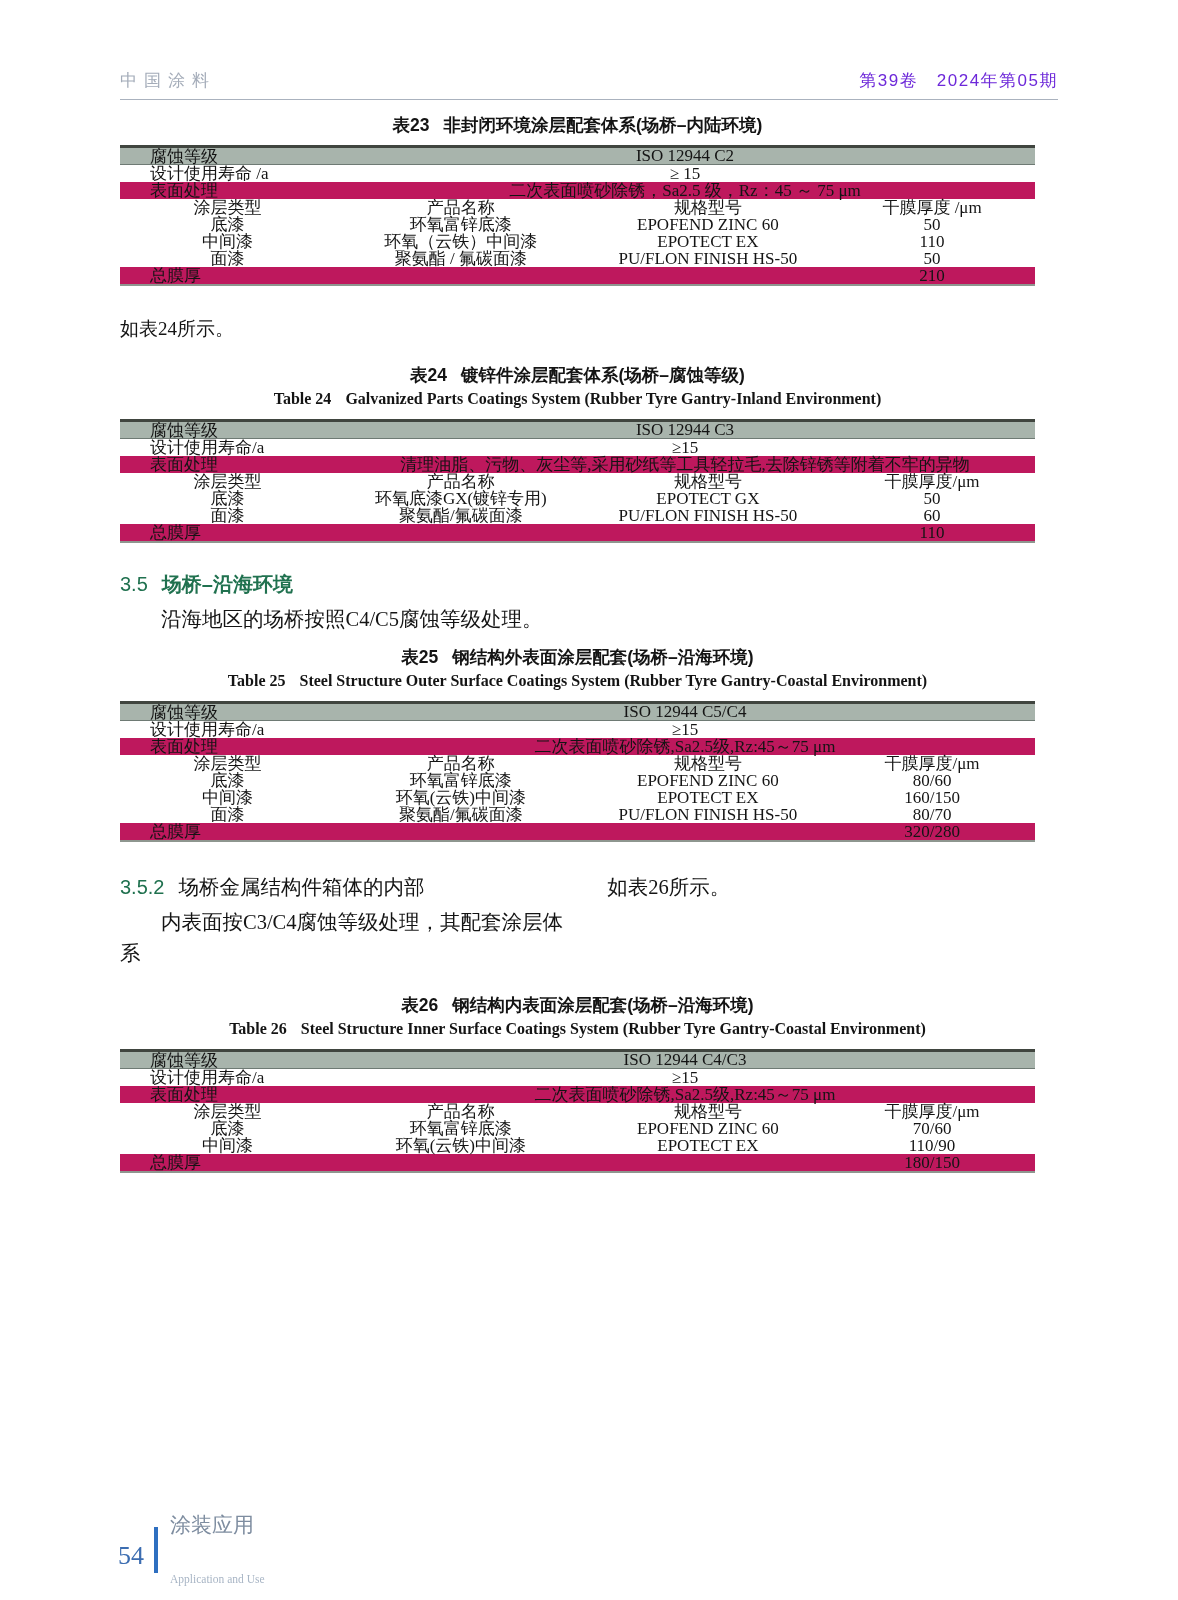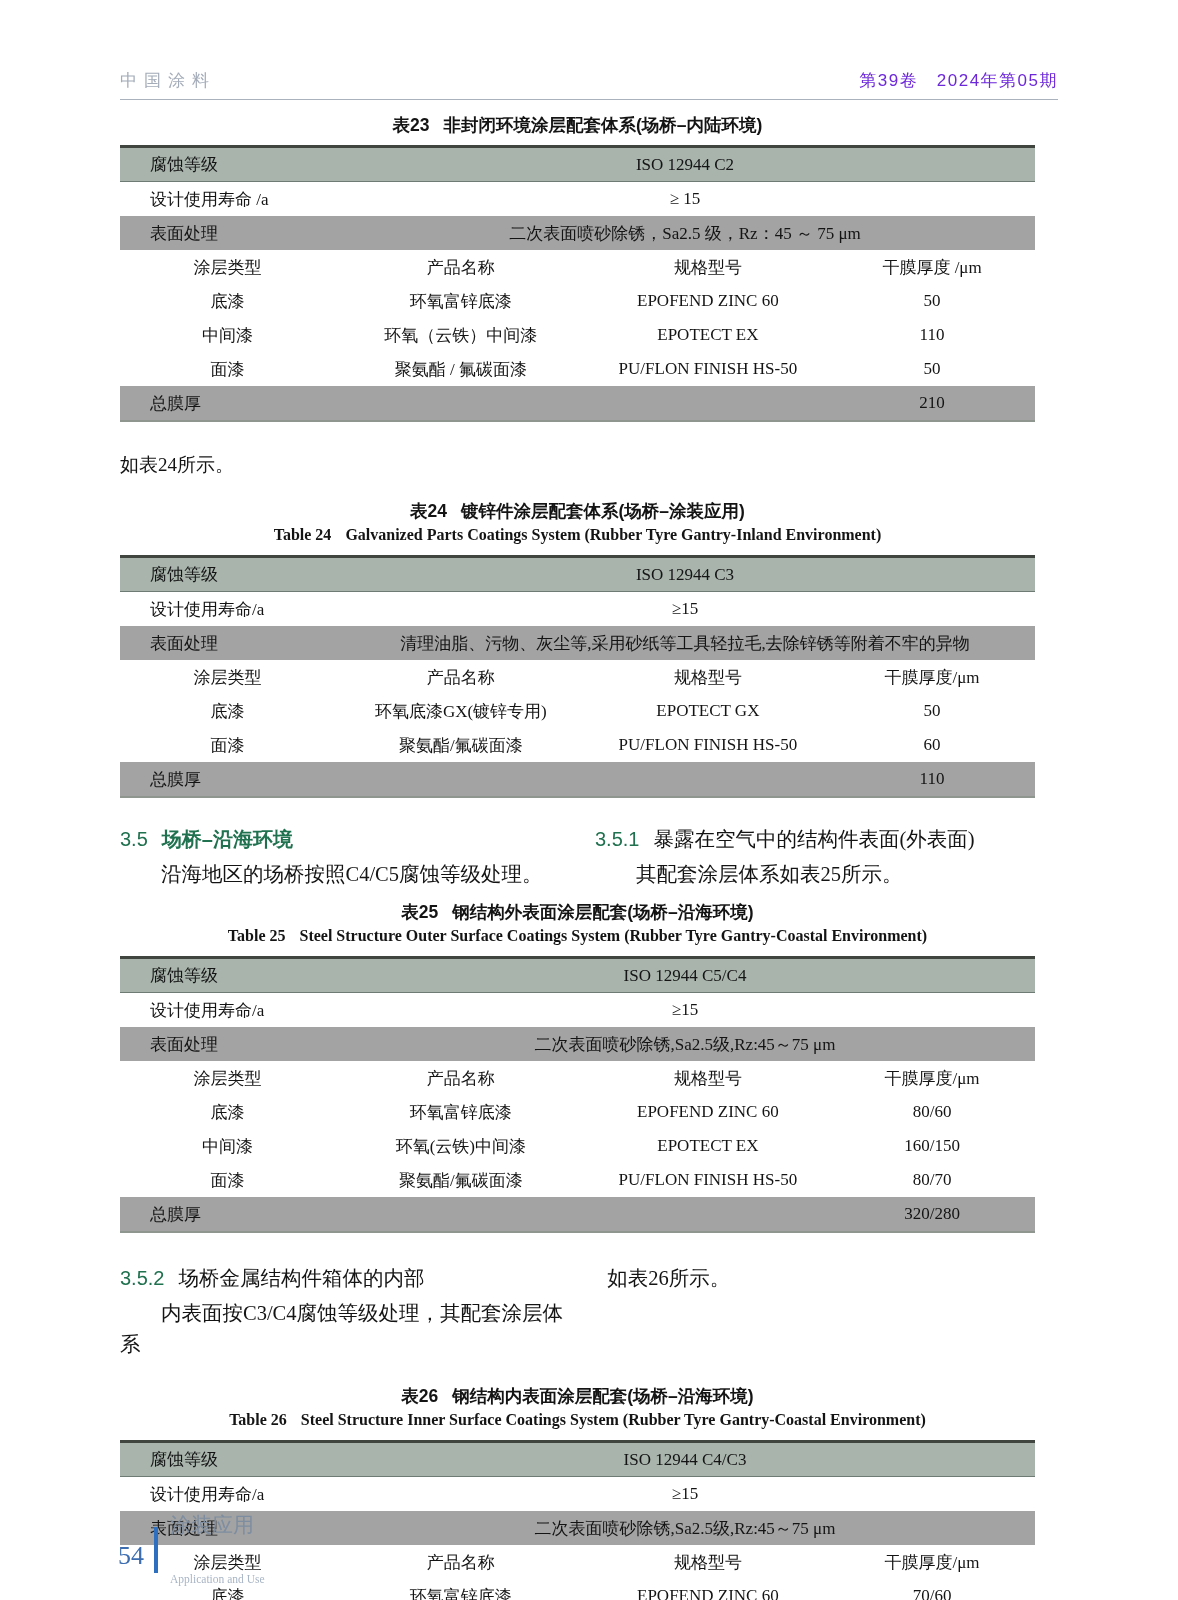--- a/index.html
+++ b/index.html
@@ -19,23 +19,23 @@
 
   
   .tbl-title-cn{text-align:center;font-weight:bold;font-size:17.5px;line-height:24px;
                 font-family:"Liberation Sans","DejaVu Sans",sans-serif;}
   .tbl-title-en{text-align:center;font-weight:bold;font-size:16px;line-height:24px;
                 font-family:"Liberation Serif","DejaVu Serif",serif;}
   .tl{margin-right:14px;}
 
   
   .jtable{border-top:3px solid #40453f;border-bottom:2px solid #8e968f;font-size:17px;margin-top:8px;}
-  .trow{display:flex;align-items:center;height:34px;box-sizing:border-box;}
+  .trow{display:flex;align-items:center;height:17px;box-sizing:border-box;}
   .band-dark{background:#a8b4ac;border-bottom:1px solid #6e7a74;}
-  .band-light{background:#a3a3a3;}
+  .band-light{background:#be185d;}
   .c1{width:23.5%;box-sizing:border-box;}
   .lab{padding-left:30px;}
   .c1c{width:23.5%;text-align:center;}
   .cm{width:76.5%;text-align:center;}
   .c2{width:27.5%;text-align:center;}
   .c3{width:26.5%;text-align:center;}
   .c4{width:22.5%;text-align:center;}
 
   .block-t23{margin-top:16px;}
   .block-t24{margin-top:12px;}
@@ -125,21 +125,21 @@
             <div class="c3"></div>
             <div class="c4">210</div>
           </div>
         </div>
     </section>
 
     <p class="note">如表24所示。</p>
 
     <section class="block-t24">
       <div class="tbl-title-cn">
-        <span class="tl">表24</span><span>镀锌件涂层配套体系(场桥–涂装应用)</span>
+        <span class="tl">表24</span><span>镀锌件涂层配套体系(场桥–腐蚀等级)</span>
       </div>
       <div class="tbl-title-en">
         <span class="tl">Table 24</span><span>Galvanized Parts Coatings System (Rubber Tyre Gantry-Inland Environment)</span>
       </div>
       <div class="jtable">
           <div class="trow band-dark">
             <div class="c1 lab">腐蚀等级</div>
             <div class="cm">ISO 12944 C3</div>
           </div>
           <div class="trow ">
@@ -176,26 +176,20 @@
           </div>
         </div>
     </section>
 
     <section class="sec">
       <div class="sec-left">
         <div class="h-line">
           <span class="h-num">3.5</span><span class="h-title">场桥–沿海环境</span>
         </div>
         <p class="body-p">沿海地区的场桥按照C4/C5腐蚀等级处理。</p>
-      </div>
-      <div class="sec-right">
-        <div class="h-line">
-          <span class="h-num">3.5.1</span><span class="h-text">暴露在空气中的结构件表面(外表面)</span>
-        </div>
-        <p class="body-p">其配套涂层体系如表25所示。</p>
       </div>
     </section>
 
     <section class="block-t25">
       <div class="tbl-title-cn">
         <span class="tl">表25</span><span>钢结构外表面涂层配套(场桥–沿海环境)</span>
       </div>
       <div class="tbl-title-en">
         <span class="tl">Table 25</span><span>Steel Structure Outer Surface Coatings System (Rubber Tyre Gantry-Coastal Environment)</span>
       </div>

